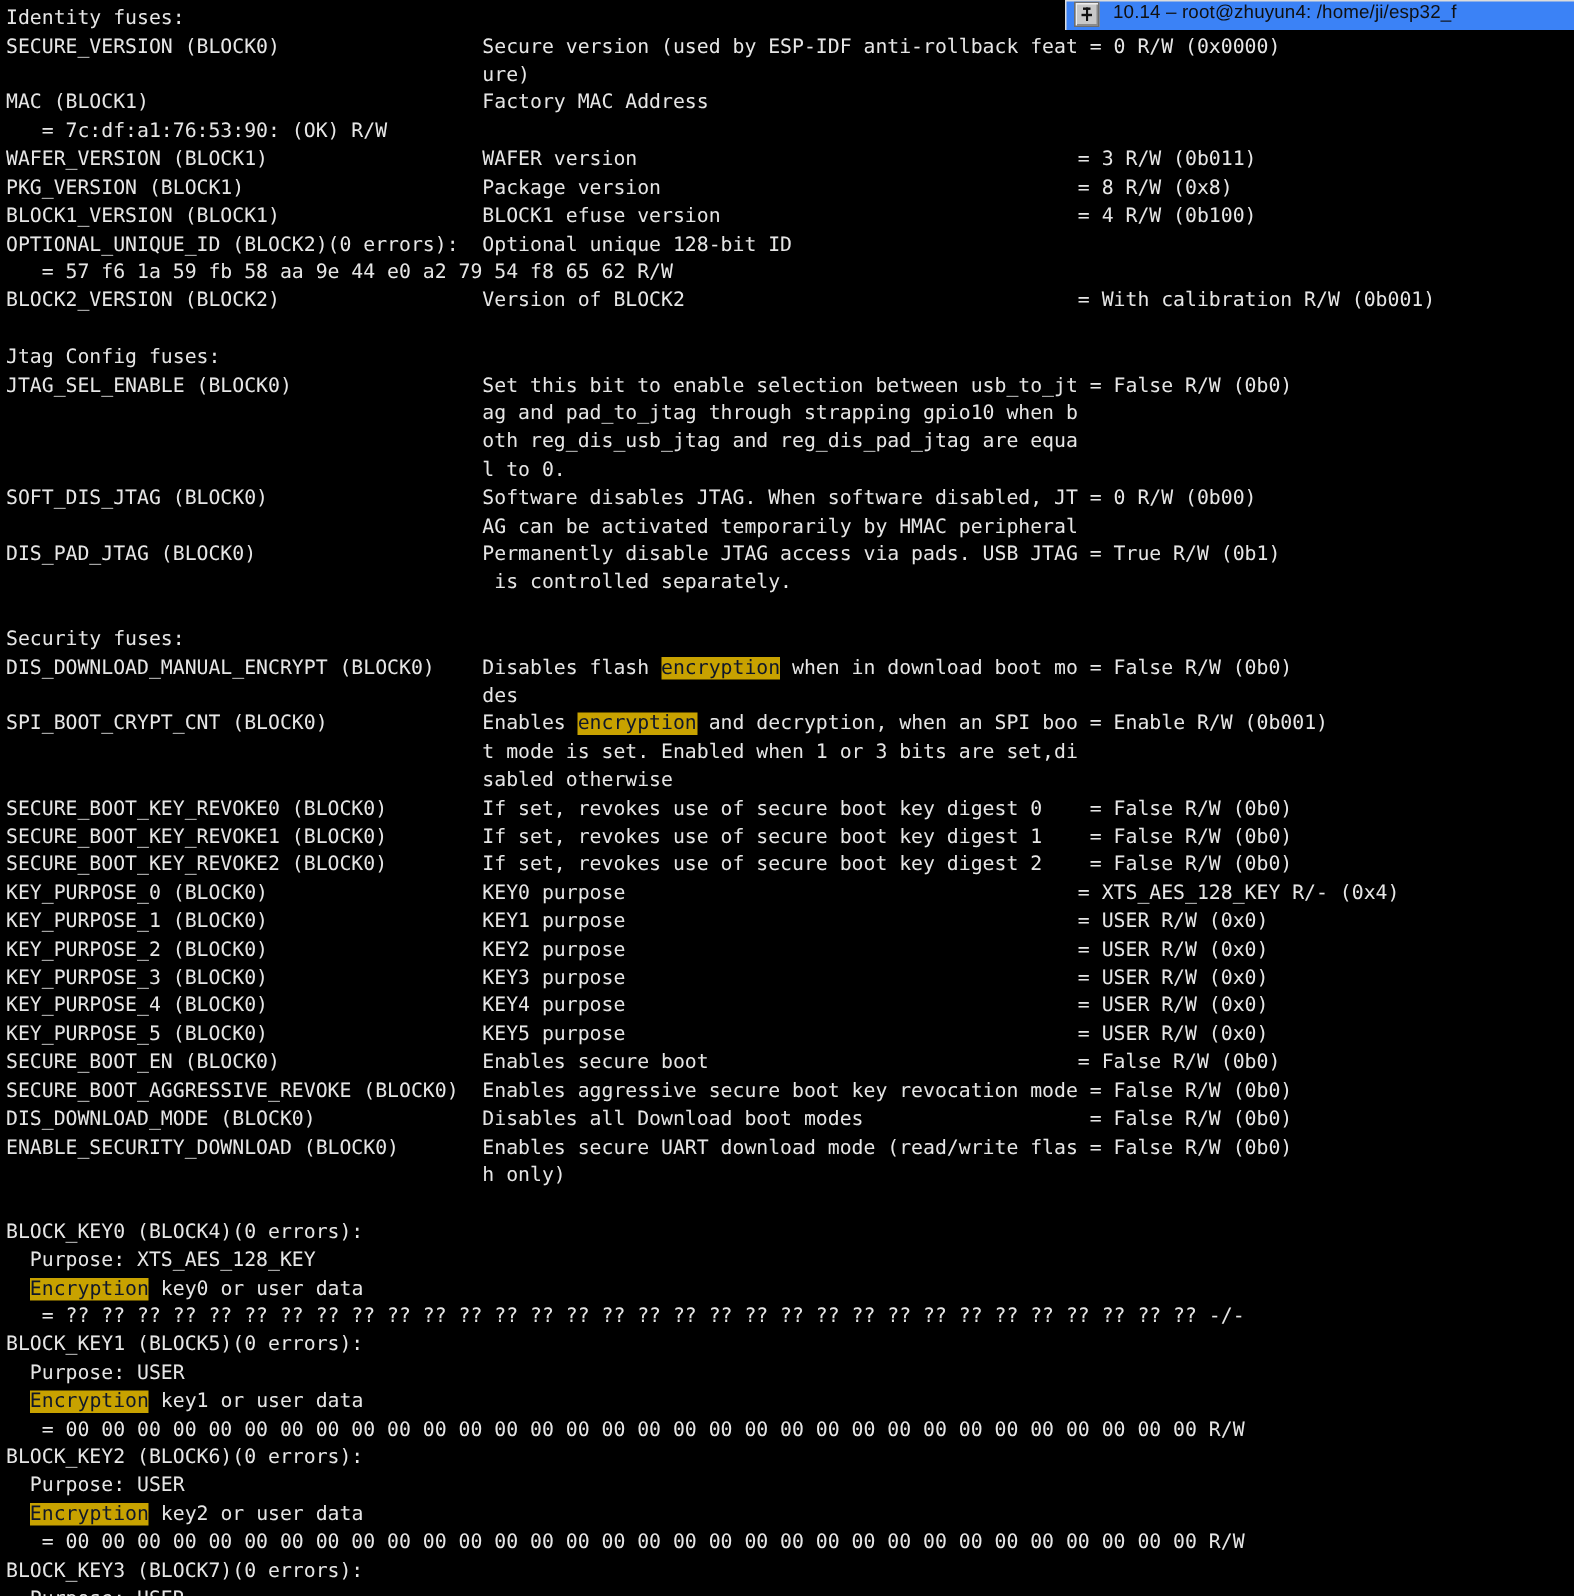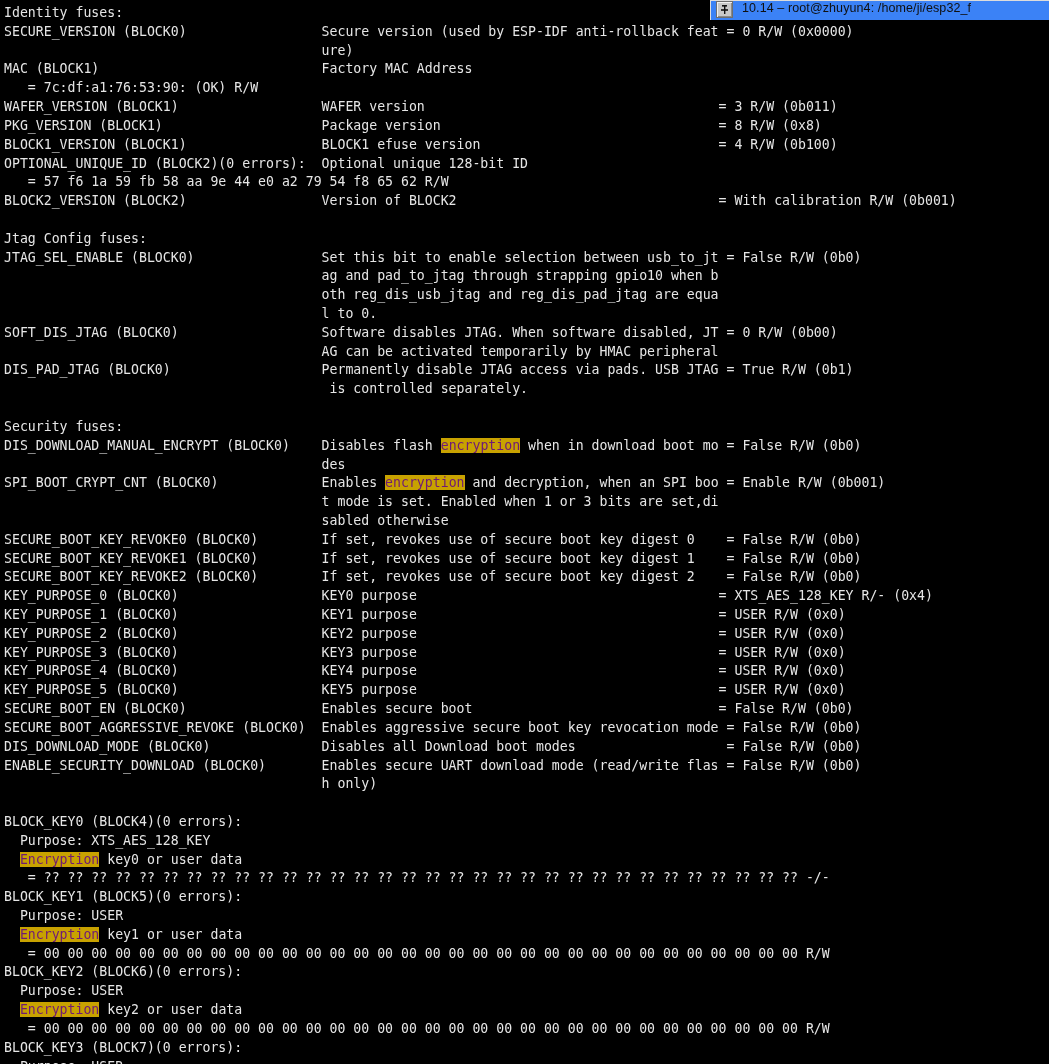--- a/index.html
+++ b/index.html
@@ -67,21 +67,21 @@
     padding: 4px 10px 0 4px;
     box-sizing: border-box;
   }
   .line {
     height: 18.82px;
     white-space: pre;
     display: block;
   }
   .hl {
     background: #c8a200;
-    color: #701a75;
+    color: #0f172a;
   }
 </style>
 </head>
 <body>
 
 <div id="terminal"><span class="line">Identity fuses:</span><span class="line">SECURE_VERSION (BLOCK0)                 Secure version (used by ESP-IDF anti-rollback feat = 0 R/W (0x0000)</span><span class="line">                                        ure)</span><span class="line">MAC (BLOCK1)                            Factory MAC Address</span><span class="line">   = 7c:df:a1:76:53:90: (OK) R/W</span><span class="line">WAFER_VERSION (BLOCK1)                  WAFER version                                     = 3 R/W (0b011)</span><span class="line">PKG_VERSION (BLOCK1)                    Package version                                   = 8 R/W (0x8)</span><span class="line">BLOCK1_VERSION (BLOCK1)                 BLOCK1 efuse version                              = 4 R/W (0b100)</span><span class="line">OPTIONAL_UNIQUE_ID (BLOCK2)(0 errors):  Optional unique 128-bit ID</span><span class="line">   = 57 f6 1a 59 fb 58 aa 9e 44 e0 a2 79 54 f8 65 62 R/W</span><span class="line">BLOCK2_VERSION (BLOCK2)                 Version of BLOCK2                                 = With calibration R/W (0b001)</span><span class="line">&nbsp;</span><span class="line">Jtag Config fuses:</span><span class="line">JTAG_SEL_ENABLE (BLOCK0)                Set this bit to enable selection between usb_to_jt = False R/W (0b0)</span><span class="line">                                        ag and pad_to_jtag through strapping gpio10 when b</span><span class="line">                                        oth reg_dis_usb_jtag and reg_dis_pad_jtag are equa</span><span class="line">                                        l to 0.</span><span class="line">SOFT_DIS_JTAG (BLOCK0)                  Software disables JTAG. When software disabled, JT = 0 R/W (0b00)</span><span class="line">                                        AG can be activated temporarily by HMAC peripheral</span><span class="line">DIS_PAD_JTAG (BLOCK0)                   Permanently disable JTAG access via pads. USB JTAG = True R/W (0b1)</span><span class="line">                                         is controlled separately.</span><span class="line">&nbsp;</span><span class="line">Security fuses:</span><span class="line">DIS_DOWNLOAD_MANUAL_ENCRYPT (BLOCK0)    Disables flash <span class="hl">encryption</span> when in download boot mo = False R/W (0b0)</span><span class="line">                                        des</span><span class="line">SPI_BOOT_CRYPT_CNT (BLOCK0)             Enables <span class="hl">encryption</span> and decryption, when an SPI boo = Enable R/W (0b001)</span><span class="line">                                        t mode is set. Enabled when 1 or 3 bits are set,di</span><span class="line">                                        sabled otherwise</span><span class="line">SECURE_BOOT_KEY_REVOKE0 (BLOCK0)        If set, revokes use of secure boot key digest 0    = False R/W (0b0)</span><span class="line">SECURE_BOOT_KEY_REVOKE1 (BLOCK0)        If set, revokes use of secure boot key digest 1    = False R/W (0b0)</span><span class="line">SECURE_BOOT_KEY_REVOKE2 (BLOCK0)        If set, revokes use of secure boot key digest 2    = False R/W (0b0)</span><span class="line">KEY_PURPOSE_0 (BLOCK0)                  KEY0 purpose                                      = XTS_AES_128_KEY R/- (0x4)</span><span class="line">KEY_PURPOSE_1 (BLOCK0)                  KEY1 purpose                                      = USER R/W (0x0)</span><span class="line">KEY_PURPOSE_2 (BLOCK0)                  KEY2 purpose                                      = USER R/W (0x0)</span><span class="line">KEY_PURPOSE_3 (BLOCK0)                  KEY3 purpose                                      = USER R/W (0x0)</span><span class="line">KEY_PURPOSE_4 (BLOCK0)                  KEY4 purpose                                      = USER R/W (0x0)</span><span class="line">KEY_PURPOSE_5 (BLOCK0)                  KEY5 purpose                                      = USER R/W (0x0)</span><span class="line">SECURE_BOOT_EN (BLOCK0)                 Enables secure boot                               = False R/W (0b0)</span><span class="line">SECURE_BOOT_AGGRESSIVE_REVOKE (BLOCK0)  Enables aggressive secure boot key revocation mode = False R/W (0b0)</span><span class="line">DIS_DOWNLOAD_MODE (BLOCK0)              Disables all Download boot modes                   = False R/W (0b0)</span><span class="line">ENABLE_SECURITY_DOWNLOAD (BLOCK0)       Enables secure UART download mode (read/write flas = False R/W (0b0)</span><span class="line">                                        h only)</span><span class="line">&nbsp;</span><span class="line">BLOCK_KEY0 (BLOCK4)(0 errors):</span><span class="line">  Purpose: XTS_AES_128_KEY</span><span class="line">  <span class="hl">Encryption</span> key0 or user data</span><span class="line">   = ?? ?? ?? ?? ?? ?? ?? ?? ?? ?? ?? ?? ?? ?? ?? ?? ?? ?? ?? ?? ?? ?? ?? ?? ?? ?? ?? ?? ?? ?? ?? ?? -/-</span><span class="line">BLOCK_KEY1 (BLOCK5)(0 errors):</span><span class="line">  Purpose: USER</span><span class="line">  <span class="hl">Encryption</span> key1 or user data</span><span class="line">   = 00 00 00 00 00 00 00 00 00 00 00 00 00 00 00 00 00 00 00 00 00 00 00 00 00 00 00 00 00 00 00 00 R/W</span><span class="line">BLOCK_KEY2 (BLOCK6)(0 errors):</span><span class="line">  Purpose: USER</span><span class="line">  <span class="hl">Encryption</span> key2 or user data</span><span class="line">   = 00 00 00 00 00 00 00 00 00 00 00 00 00 00 00 00 00 00 00 00 00 00 00 00 00 00 00 00 00 00 00 00 R/W</span><span class="line">BLOCK_KEY3 (BLOCK7)(0 errors):</span><span class="line">  Purpose: USER</span></div>
 
 <div id="titlebar">
   <div id="pin-btn">
     <svg width="11" height="11" viewBox="0 0 11 11" aria-hidden="true">

